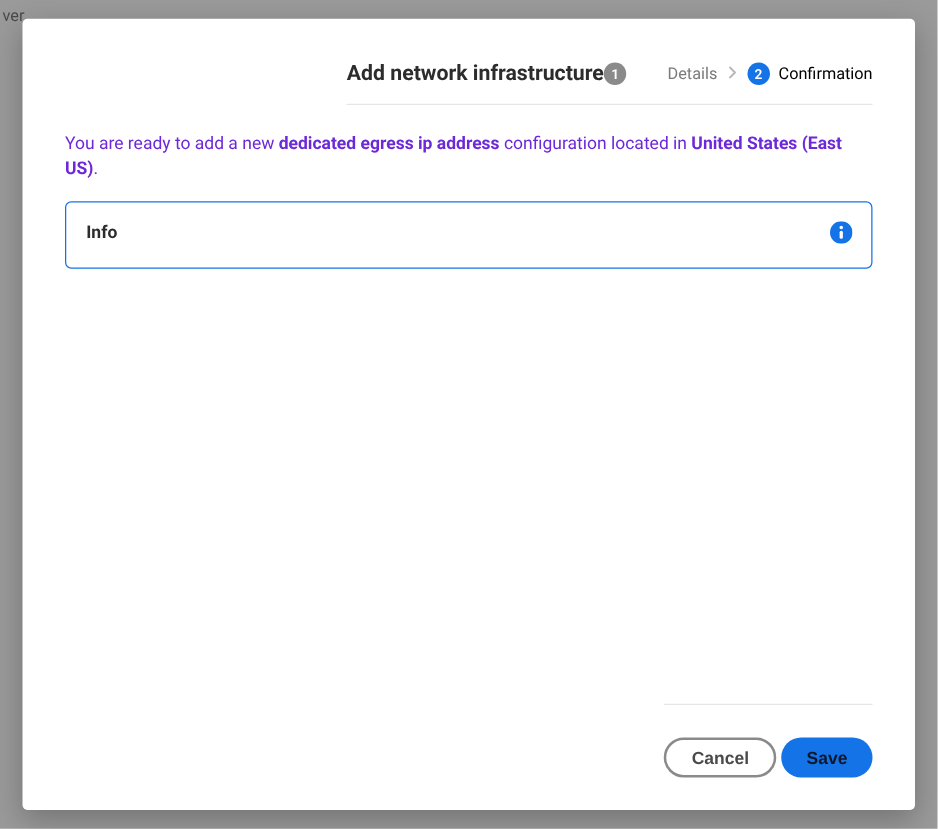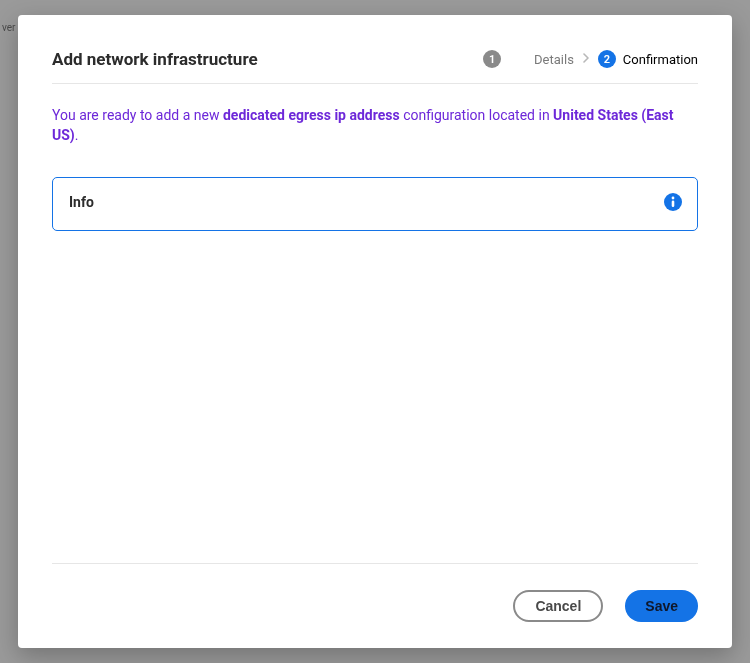--- a/index.html
+++ b/index.html
@@ -6,38 +6,39 @@
     body {
       font-family: -apple-system, BlinkMacSystemFont, "Segoe UI", Roboto, Arial, sans-serif;
       background: #9a9a9a;
       width: 750px;
       height: 663px;
       position: relative;
       overflow: hidden;
     }
     .backdrop-text {
       position: absolute;
-      top: 20px;
+      top: 4px;
       left: 0;
-      font-size: 10px;
+      font-size: 13px;
       color: #4a4a4a;
       padding: 2px;
     }
     .modal {
       position: absolute;
       top: 15px;
       left: 18px;
       right: 18px;
       bottom: 15px;
       background: #fff;
       border-radius: 4px;
       box-shadow: 0 8px 24px rgba(0,0,0,0.25);
       display: flex;
       flex-direction: column;
       padding: 34px 34px 26px 34px;
+      align-items: flex-end;
     }
     .modal-header {
       display: flex;
       align-items: center;
       justify-content: space-between;
       padding-bottom: 14px;
       border-bottom: 1px solid #e6e6e6;
     }
     .modal-title {
       font-size: 17px;
@@ -75,21 +76,21 @@
       flex: 1;
       padding-top: 22px;
     }
     .intro {
       font-size: 14px;
       color: #6d28d9;
       line-height: 1.4;
     }
     .intro b { font-weight: 700; }
     .info-panel {
-      margin-top: 32px;
+      margin-top: 16px;
       border: 1px solid #1473e6;
       border-radius: 5px;
       padding: 16px 52px 16px 16px;
       position: relative;
     }
     .info-title {
       font-size: 14px;
       font-weight: 700;
       color: #2c2c2c;
       margin-bottom: 4px;
@@ -104,21 +105,21 @@
       top: 15px;
       right: 15px;
       width: 18px;
       height: 18px;
     }
     .modal-footer {
       border-top: 1px solid #e6e6e6;
       padding-top: 26px;
       display: flex;
       justify-content: flex-end;
-      gap: 22px;
+      gap: 4px;
     }
     .btn {
       font-size: 14px;
       font-weight: 700;
       height: 32px;
       padding: 0 20px;
       border-radius: 16px;
       cursor: pointer;
       display: inline-flex;
       align-items: center;

